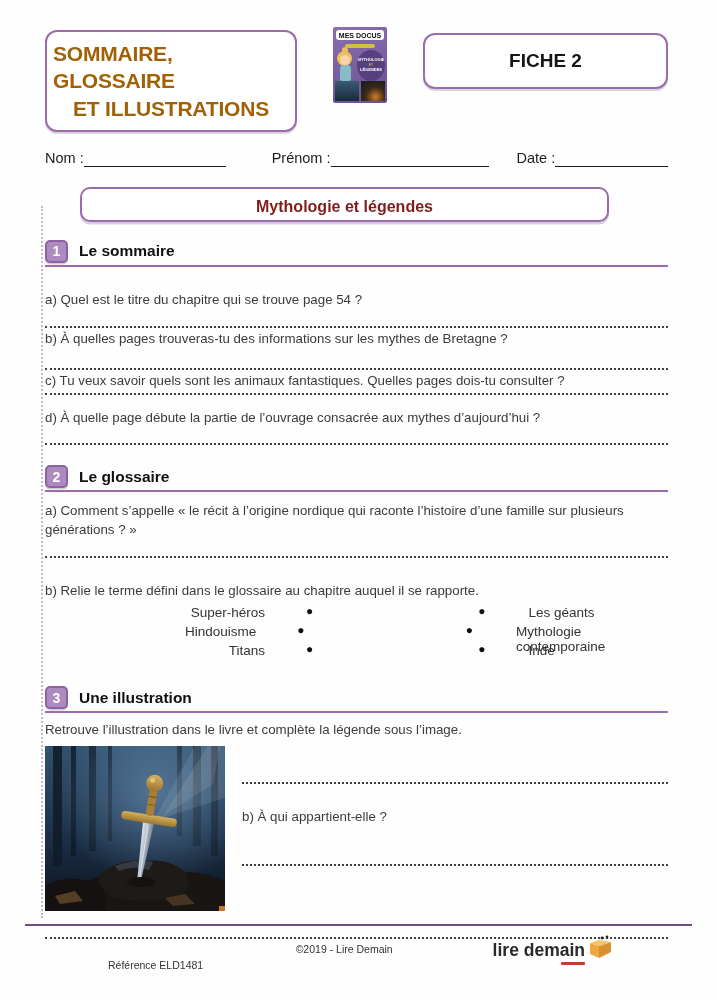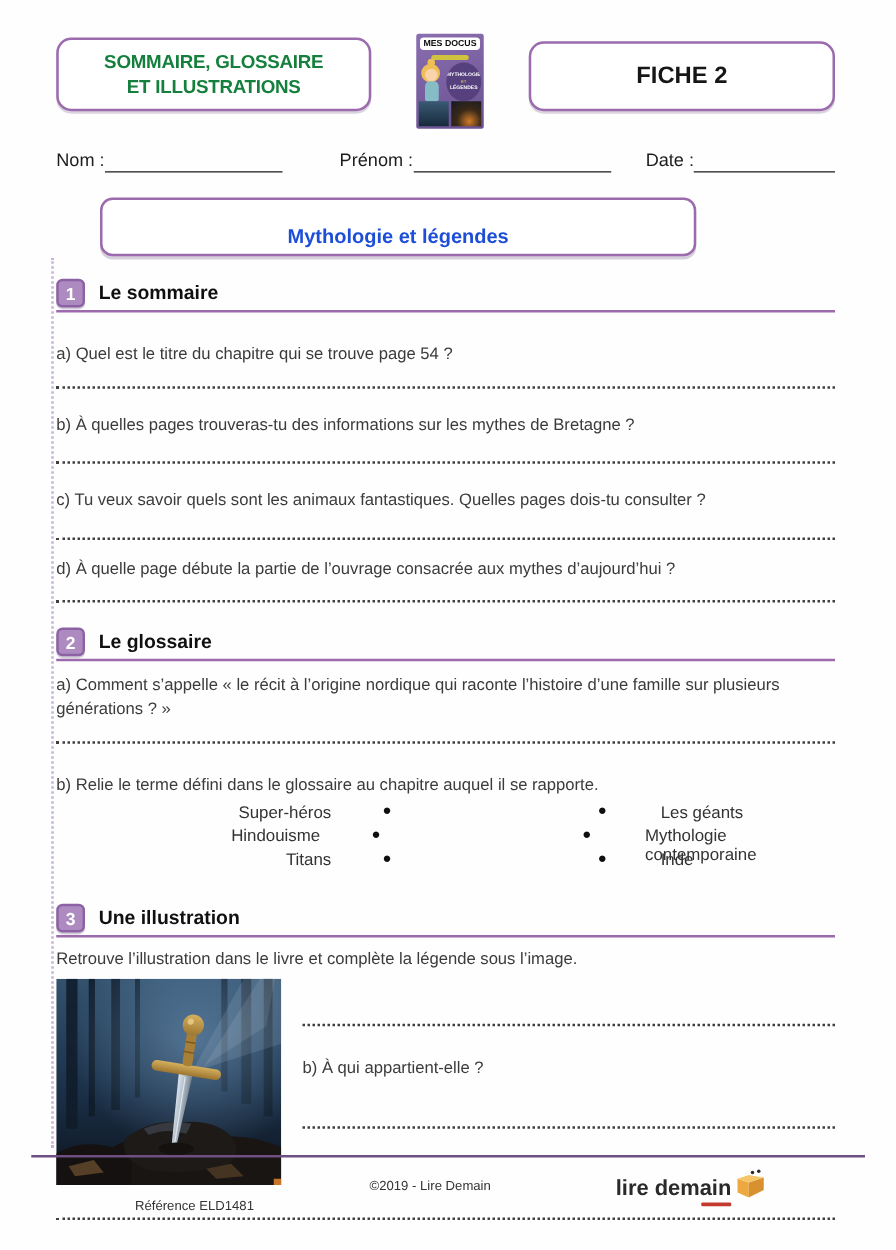--- a/index.html
+++ b/index.html
@@ -11,21 +11,21 @@
   }
   .content { padding: 30px 49px 0 45px; }
 
   
   .header-row { display: flex; justify-content: space-between; align-items: flex-start; }
   .title-box {
     width: 252px; min-height: 58px; border: 2.5px solid #9b6bad; border-radius: 12px;
     display: flex; flex-direction: column; justify-content: center; align-items: center;
     padding: 8px 6px; box-shadow: 0 2px 0 rgba(110,85,130,.25); background:#fff;
   }
-  .title-box .line { font-weight: bold; font-size: 15px; line-height: 1.3; color: #15803d; letter-spacing: -0.2px; }
+  .title-box .line { font-weight: bold; font-size: 21px; line-height: 1.3; color: #a16207; letter-spacing: -0.2px; }
   .fiche-box {
     width: 245px; height: 56px; margin-top: 3px; border: 2.5px solid #9b6bad; border-radius: 12px;
     display: flex; align-items: center; justify-content: center; font-weight: bold; font-size: 19px;
     color: #161616; box-shadow: 0 2px 0 rgba(110,85,130,.25); background:#fff;
   }
 
   
   .cover { width: 54px; height: 76px; margin-top: -3px; position: relative; flex-shrink: 0;
     background: linear-gradient(160deg, #8a6eb0, #6a5191); border-radius: 2px; overflow: hidden; }
   .cover-series { position: absolute; top: 3px; left: 3px; right: 3px; background: #fff; border-radius: 3px;
@@ -46,37 +46,37 @@
   
   .identity-row { display: flex; margin-top: 18px; font-size: 14.5px; color: #1c1c1c; align-items: flex-end; }
   .id-label { white-space: nowrap; padding-bottom: 1px; text-align: right; }
   .id-line { border-bottom: 1.6px solid #1a1a1a; height: 15px; }
   .id-line.nom { width: 142px; margin-right: 46px; }
   .id-line.prenom { width: 158px; margin-right: 28px; }
   .id-line.date { flex: 1; }
 
   
   .worksheet-title {
-    margin: 20px 0 0 35px; width: 477px; border: 2.5px solid #9b6bad; border-radius: 10px;
-    text-align: center; font-weight: bold; font-size: 16px; color: #1d4ed8; padding: 21px 0 4px;
+    margin: 20px 0 0 35px; width: 529px; border: 2.5px solid #9b6bad; border-radius: 10px;
+    text-align: center; font-weight: bold; font-size: 16px; color: #7f1d1d; padding: 9px 0 4px;
     box-shadow: 0 2.5px 0 rgba(120,100,140,.3); background:#fff;
   }
 
   
   .vline { position: absolute; left: 41px; top: 206px; height: 712px; border-left: 2px dotted #c6b4d4; }
   .section-header { display: flex; align-items: center; border-bottom: 2.5px solid #9b6bad; padding-bottom: 2px; }
   .num-box { width: 23px; height: 23px; background: #ad8bc0; border: 2px solid #8d62a4; border-radius: 5px;
     color: #fff; font-weight: bold; font-size: 14px; display: flex; align-items: center; justify-content: center;
     box-shadow: 0 1.5px 0 rgba(110,85,130,.3); }
   .section-title { margin-left: 11px; font-weight: bold; font-size: 15.5px; color: #101010; }
   .s1 { margin-top: 18px; } .s2 { margin-top: 20px; } .s3 { margin-top: 24px; }
 
   .q { font-size: 13.3px; color: #3b3b3b; line-height: 1.4; }
   .dotline { border-bottom: 2.6px dotted #3f3f3f; height: 2px; }.mt8{margin-top:8px}.mt10{margin-top:10px}.mt12{margin-top:24px}
-  .mt14{margin-top:14px}.mt16{margin-top:16px}.mt18{margin-top:20px}.mt20{margin-top:20px}
+  .mt14{margin-top:14px}.mt16{margin-top:16px}.mt18{margin-top:2px}.mt20{margin-top:20px}
   .mt24{margin-top:24px}.mt26{margin-top:26px}.mt36{margin-top:36px}.mt38{margin-top:38px}
 
   
   .match { margin-top: 5px; font-size: 13.5px; color: #333; }
   .match-row { display: flex; align-items: flex-start; height: 19px; gap: 31px; }
   .ml { width: 220px; text-align: right; }
   .bullet { margin-left: 10px; font-size: 12px; color: #0f0f0f; line-height: 1; }
   .spacer { width: 93px; }
   .mr { margin-left: 12px; }
 

